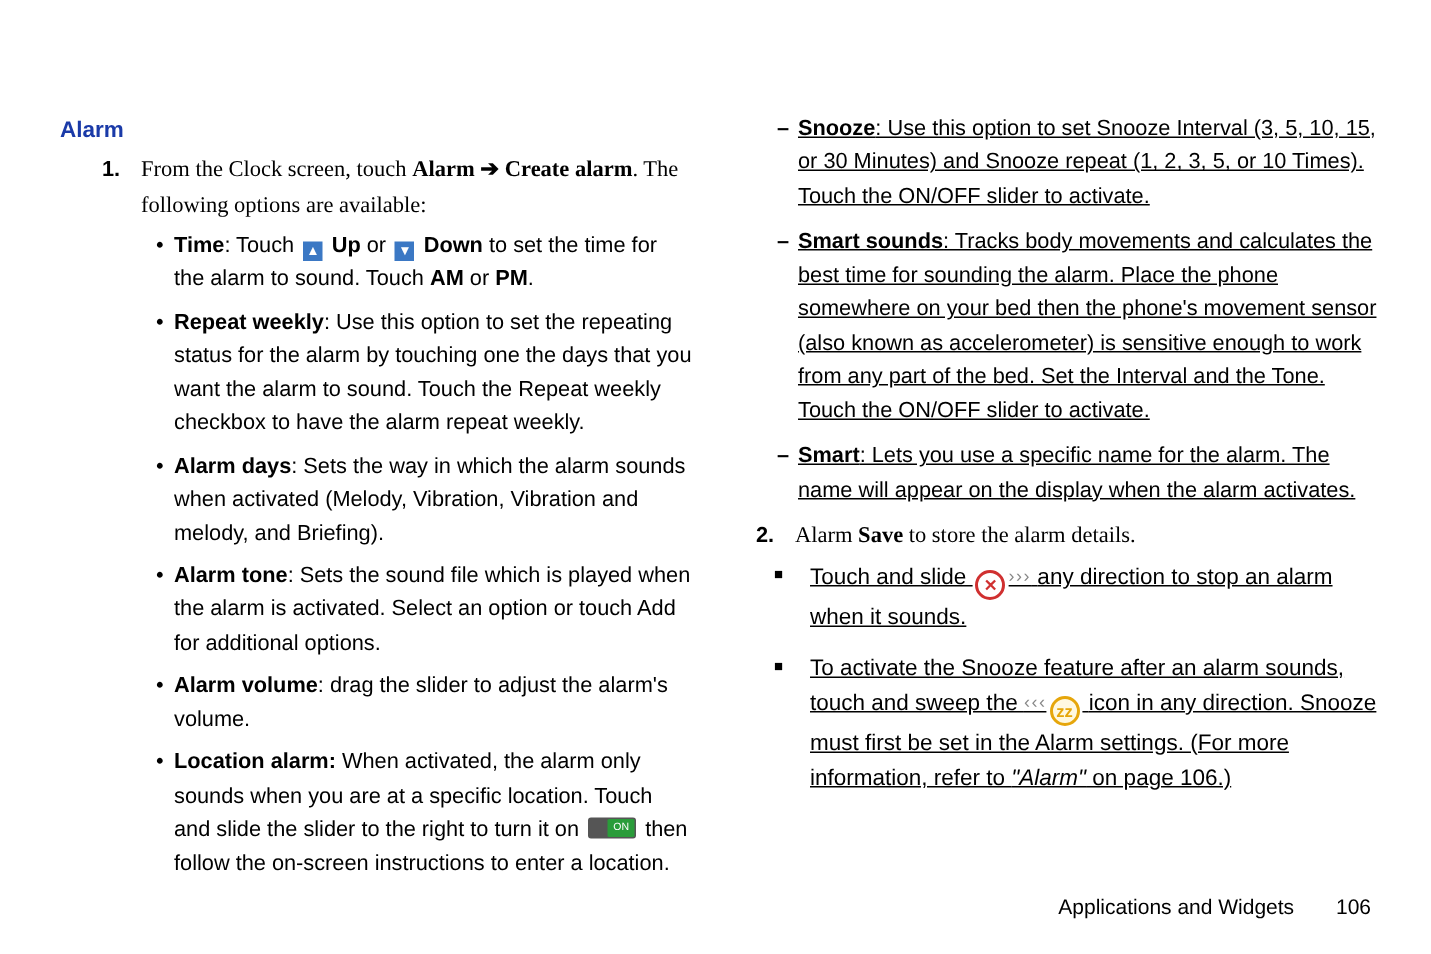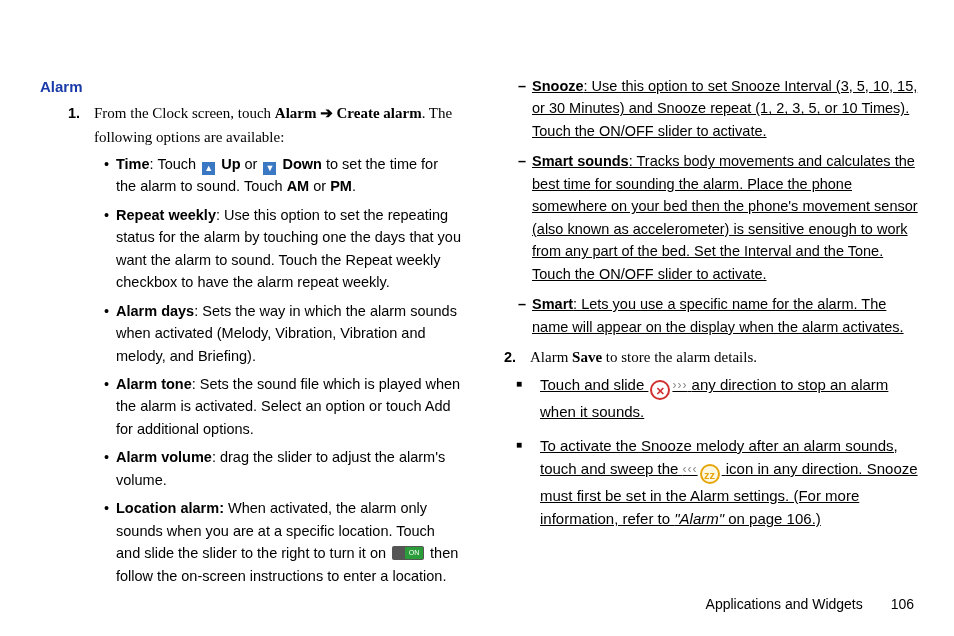--- a/index.html
+++ b/index.html
@@ -172,21 +172,21 @@
     <div class="sq-list">
       <div class="sq">
         <div class="sq-mark">■</div>
         <div class="sq-body"><span>Touch and slide </span> <span class="circle-icon stop-icon">✕</span><span class="dots">›››</span> <span> any direction to stop an alarm when it sounds.</span></div>
       </div>
     </div>
 
     <div class="sq-list">
       <div class="sq">
         <div class="sq-mark">■</div>
-        <div class="sq-body"><span>To activate the Snooze melody after an alarm sounds, touch and sweep the </span> <span class="dots">‹‹‹</span><span class="circle-icon snooze-icon">zz</span> <span> icon in any direction. Snooze must first be set in the Alarm settings. (For more information, refer to </span><span class="italic">"Alarm"</span><span> on page 106.)</span></div>
+        <div class="sq-body"><span>To activate the Snooze feature after an alarm sounds, touch and sweep the </span> <span class="dots">‹‹‹</span><span class="circle-icon snooze-icon">zz</span> <span> icon in any direction. Snooze must first be set in the Alarm settings. (For more information, refer to </span><span class="italic">"Alarm"</span><span> on page 106.)</span></div>
       </div>
     </div>
   </div>
 </div>
 
 <div class="footer">
   <span>Applications and Widgets</span>
   <span class="pagenum">106</span>
 </div>
 

